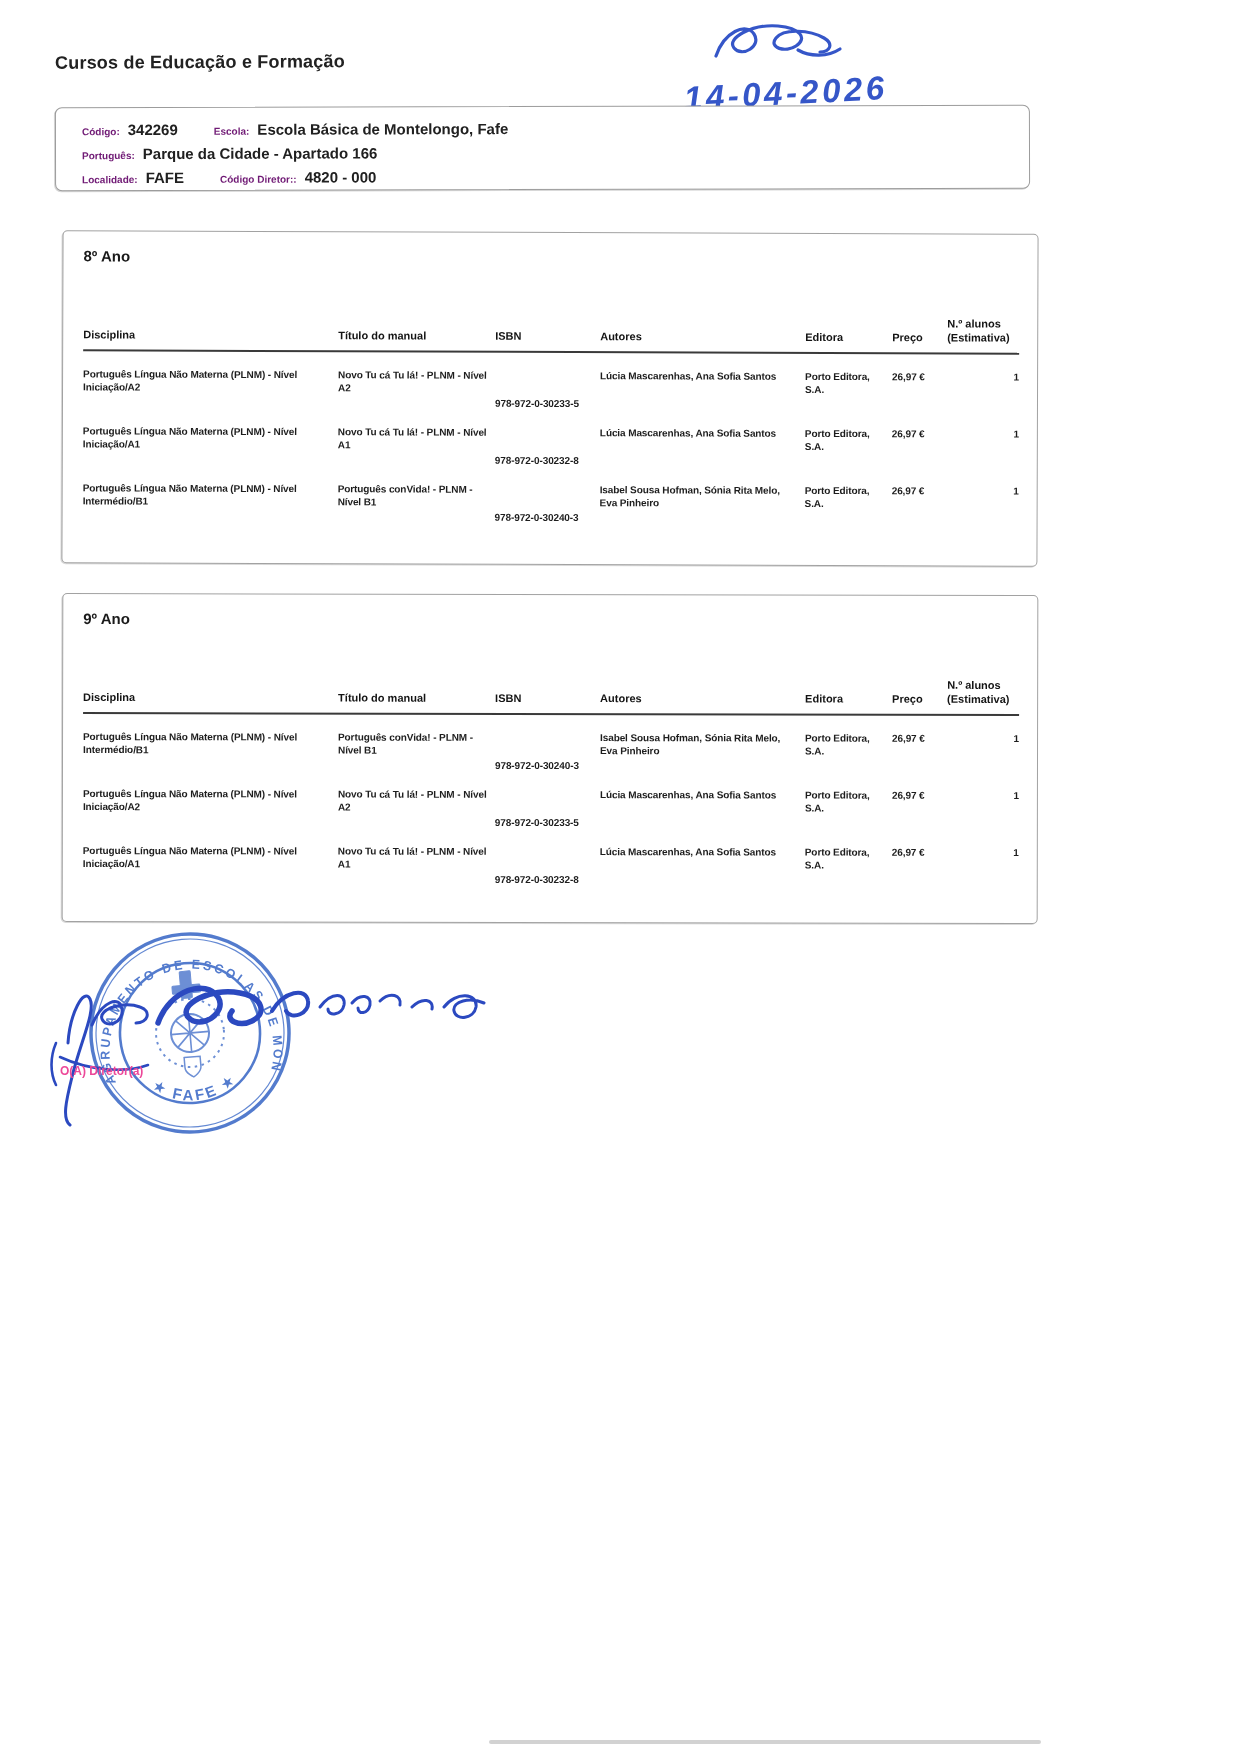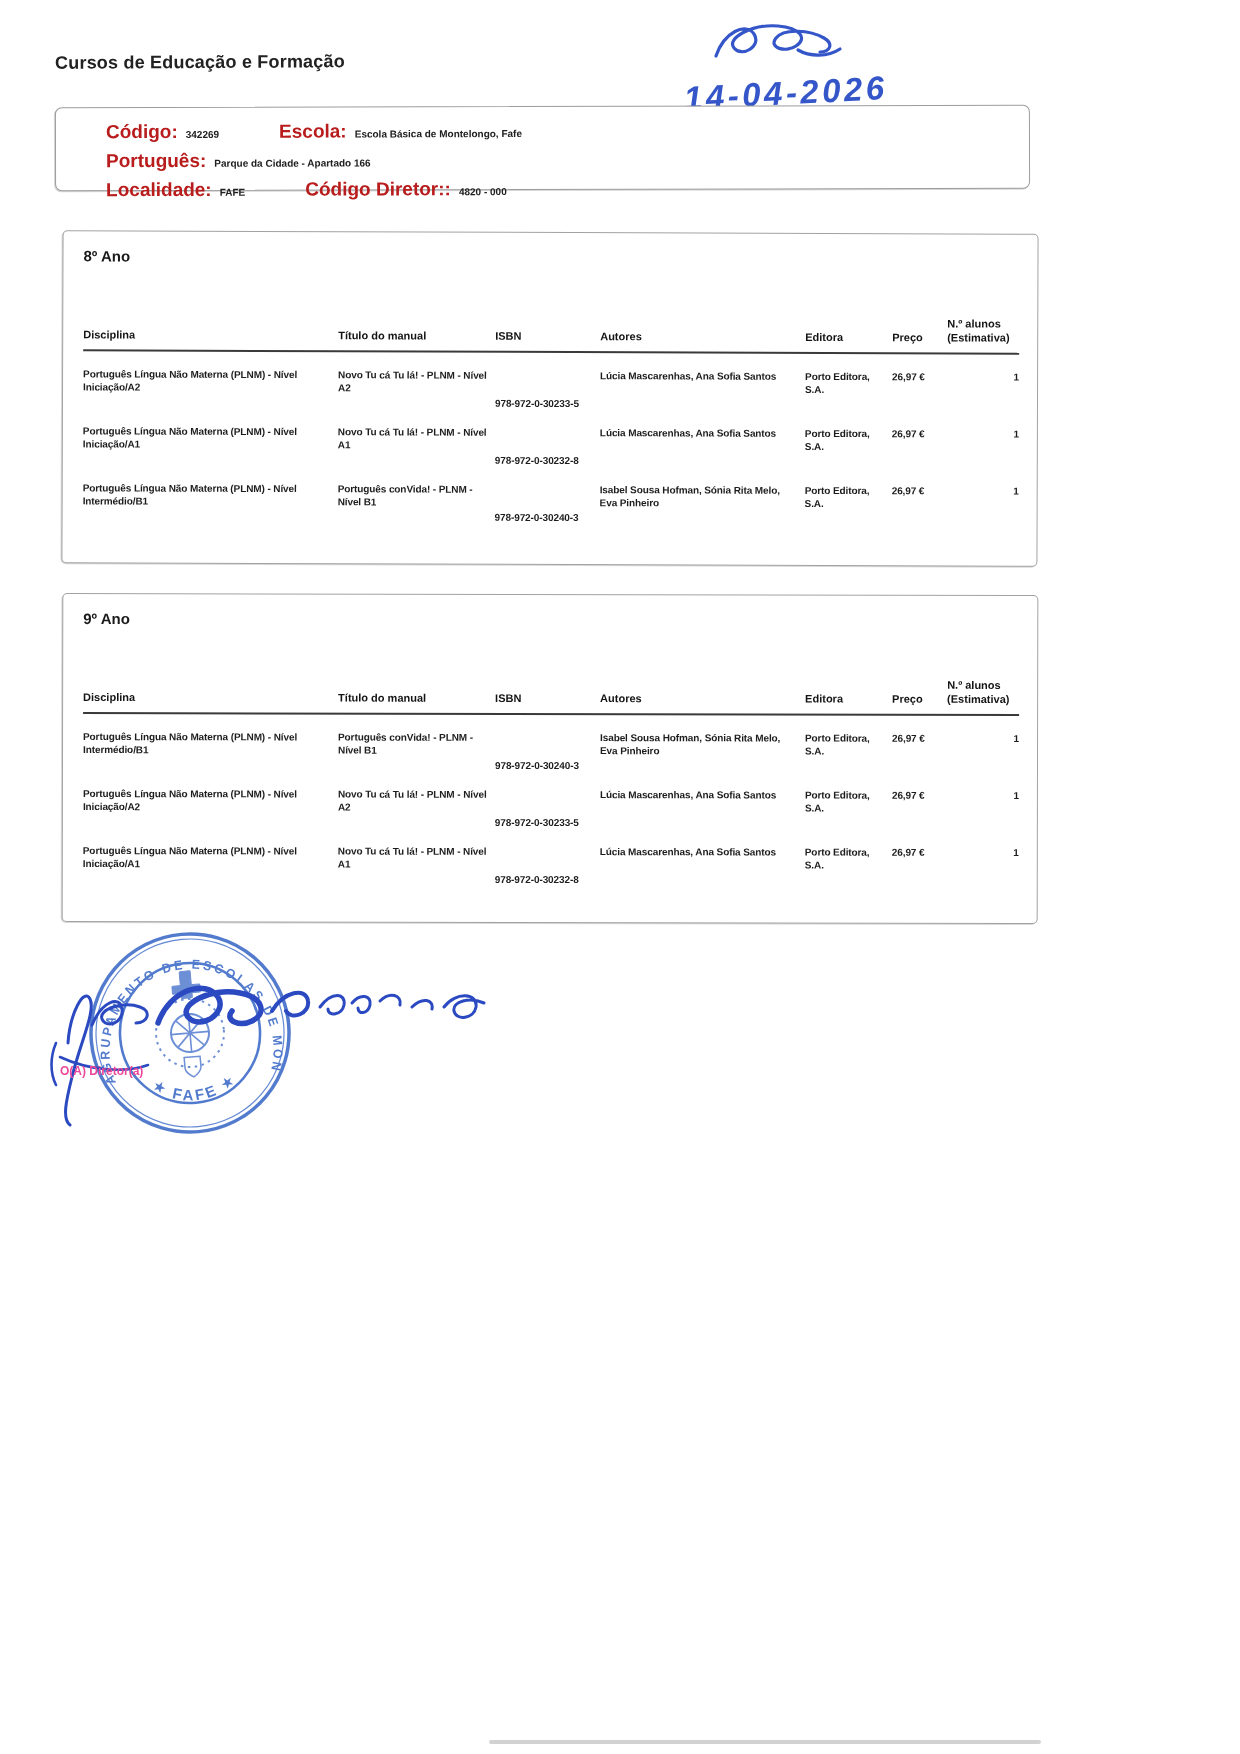--- a/index.html
+++ b/index.html
@@ -22,22 +22,22 @@
 
   
   .info-box{
     position:absolute;left:55px;top:106px;width:975px;height:84px;
     border:1.3px solid #9c9c9c;border-radius:7px;background:#fff;
     box-shadow:-1px 1px 0 #d6d6d6;
     padding:13px 0 0 26px;box-sizing:border-box;
     transform:rotate(-.15deg);
   }
   .info-line{display:flex;align-items:baseline;margin-bottom:7px;}
-  .info-label{font-size:19px;font-weight:700;color:#b91c1c;margin-right:8px;margin-left:24px;}
-  .info-value{font-size:10px;font-weight:700;color:#202020;}
+  .info-label{font-size:10px;font-weight:700;color:#701a75;margin-right:8px;}
+  .info-value{font-size:15px;font-weight:700;color:#202020;}
   .info-gap{width:36px;}
 
   
   .section-box{
     position:absolute;left:62px;width:976px;
     border:1.3px solid #a2a2a2;border-radius:5px;background:#fff;
     box-shadow:-1px 1px 0 #d9d9d9;
     box-sizing:border-box;padding:16px 20px 0 20px;
   }
   .box-8{top:232px;height:333px;transform:rotate(.2deg);}

